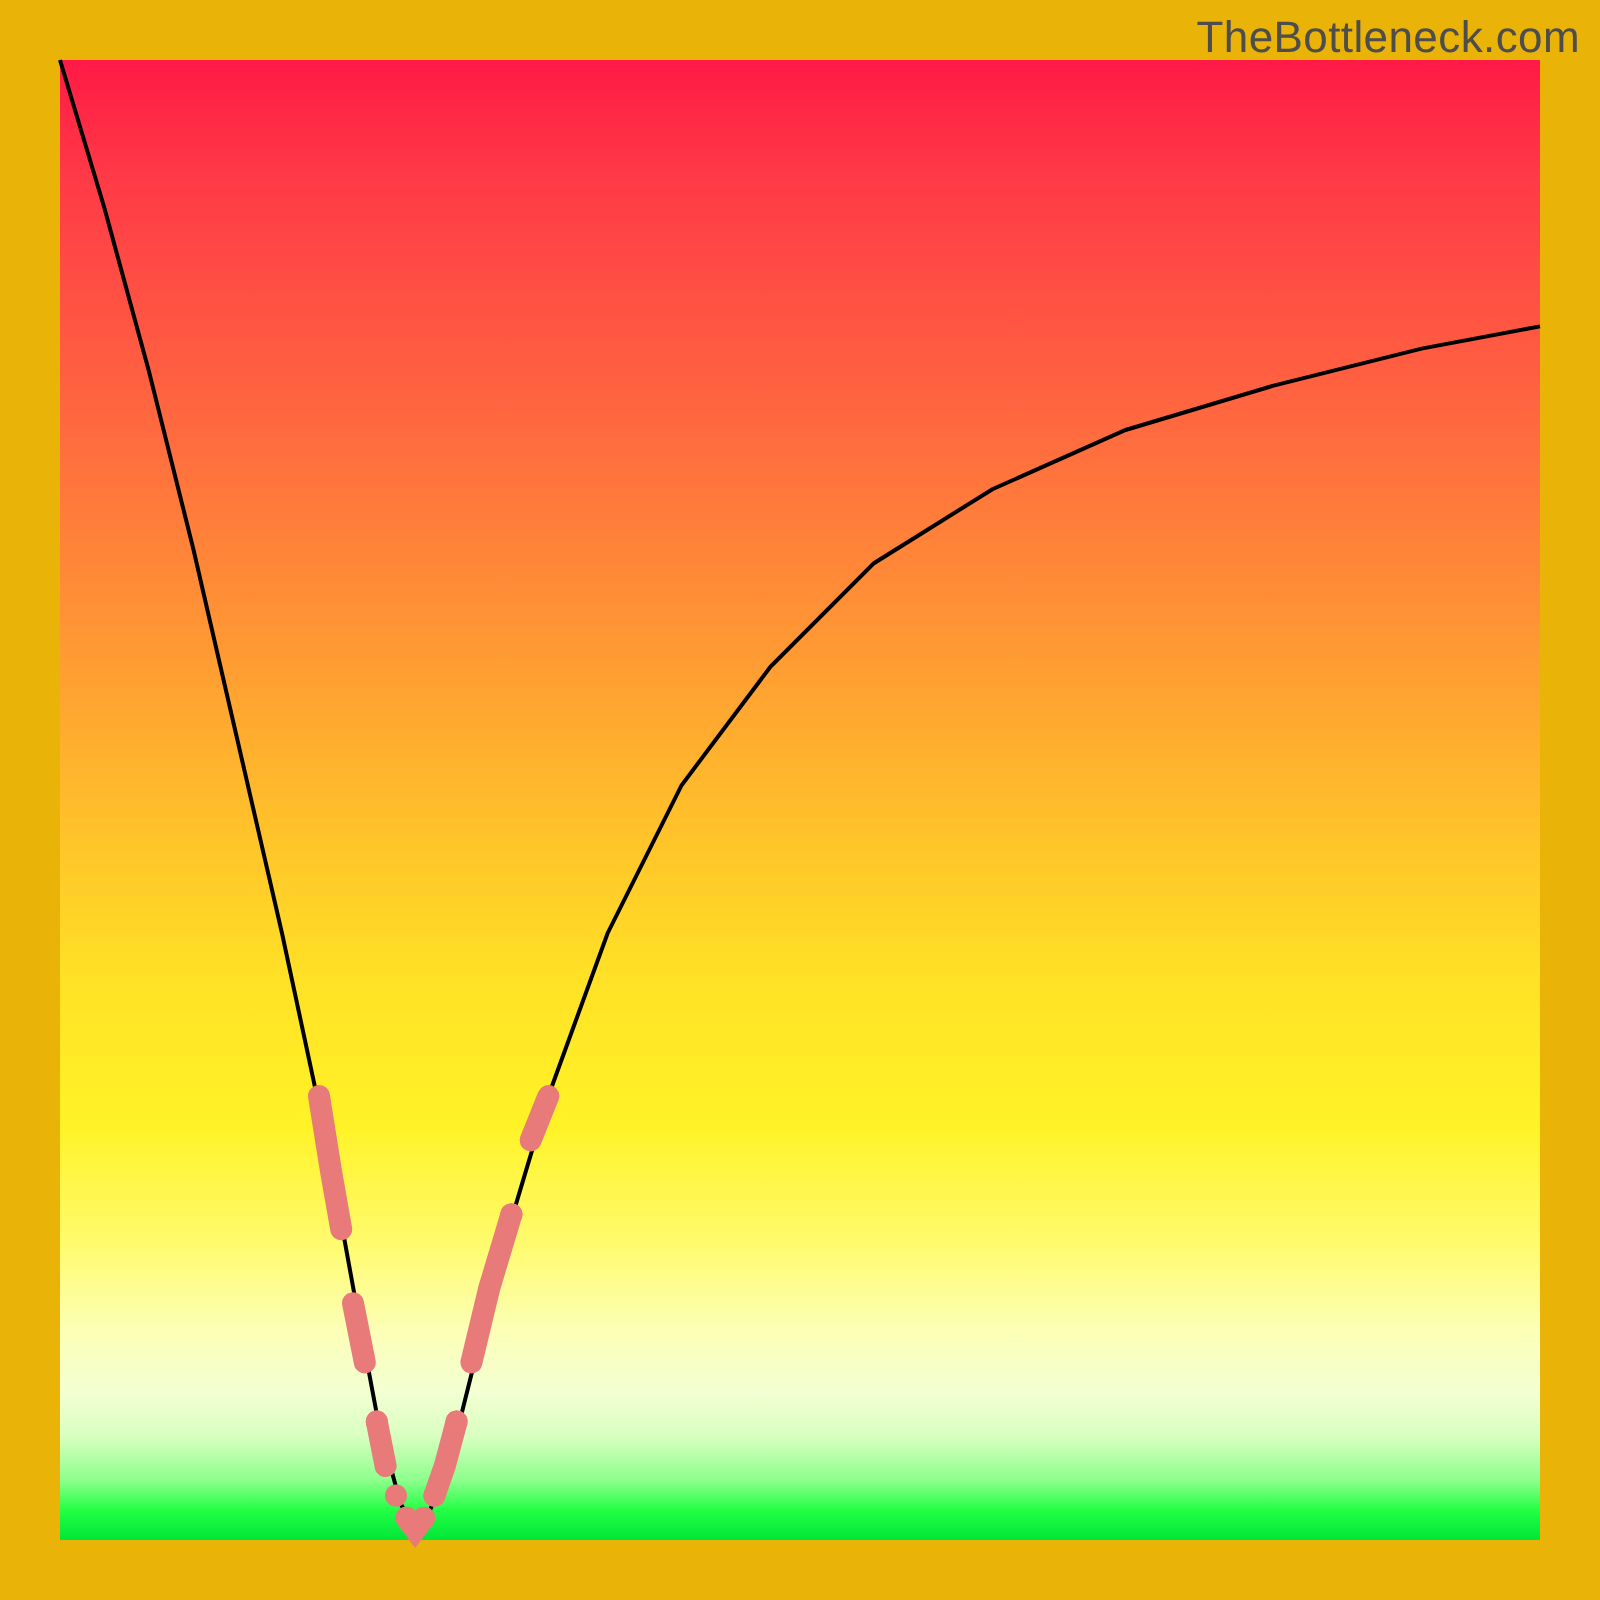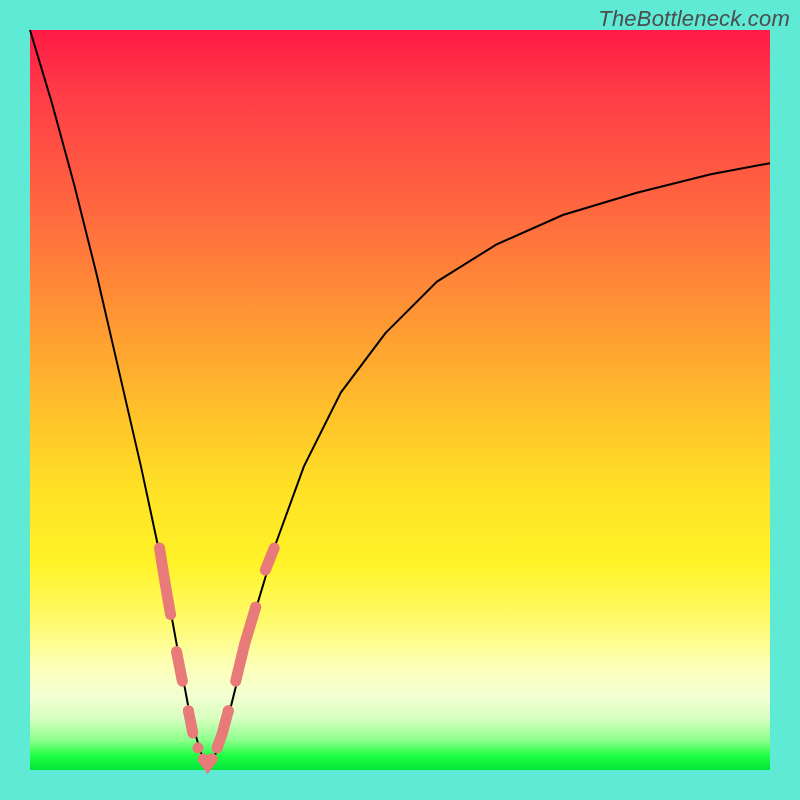--- a/index.html
+++ b/index.html
@@ -8,22 +8,21 @@
     width: 800px;
     height: 800px;
     overflow: hidden;
     background: #000;
     font-family: Arial, Helvetica, sans-serif;
   }
   .container {
     position: relative;
     width: 800px;
     height: 800px;
-    background: #5eead4;
-    font-style: italic;
+    background: #eab308;
   }
   .plot-area {
     position: absolute;
     left: 30px;
     top: 30px;
     width: 740px;
     height: 740px;
     
     background: linear-gradient(to bottom,
       #ff1a45 0%,

